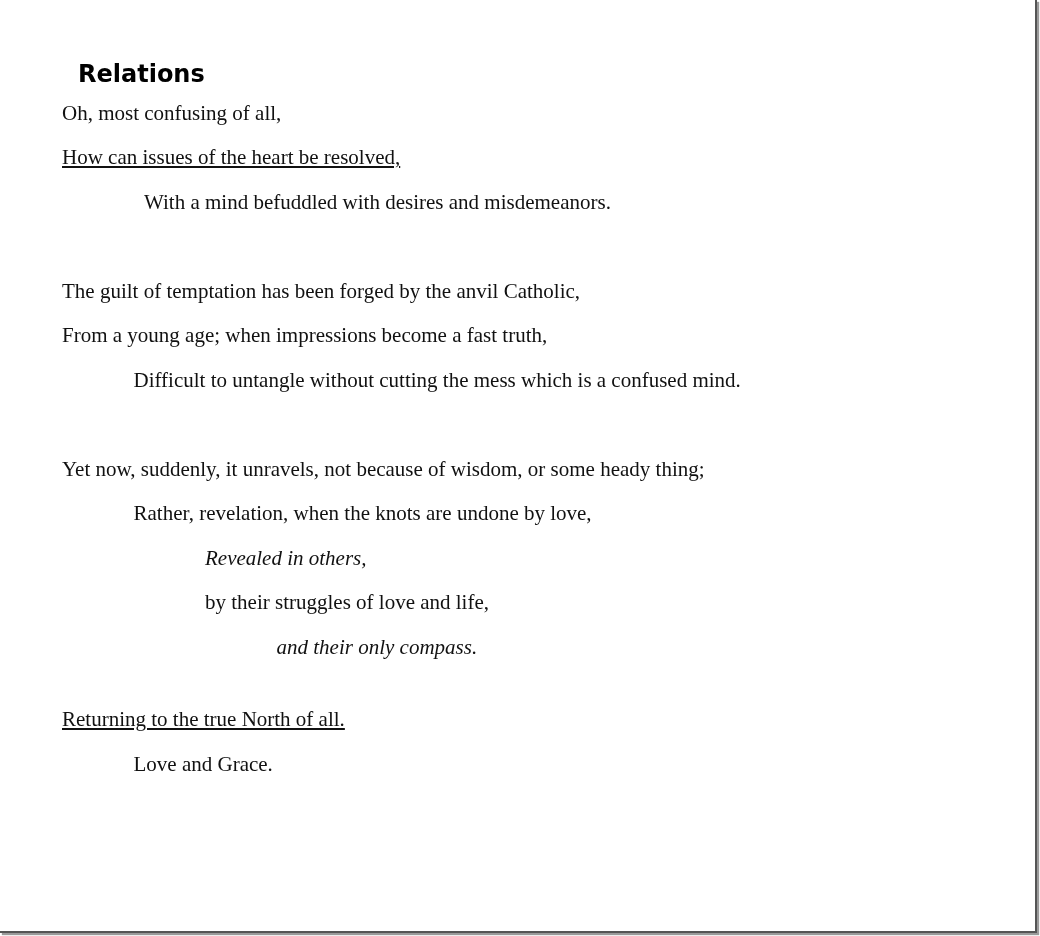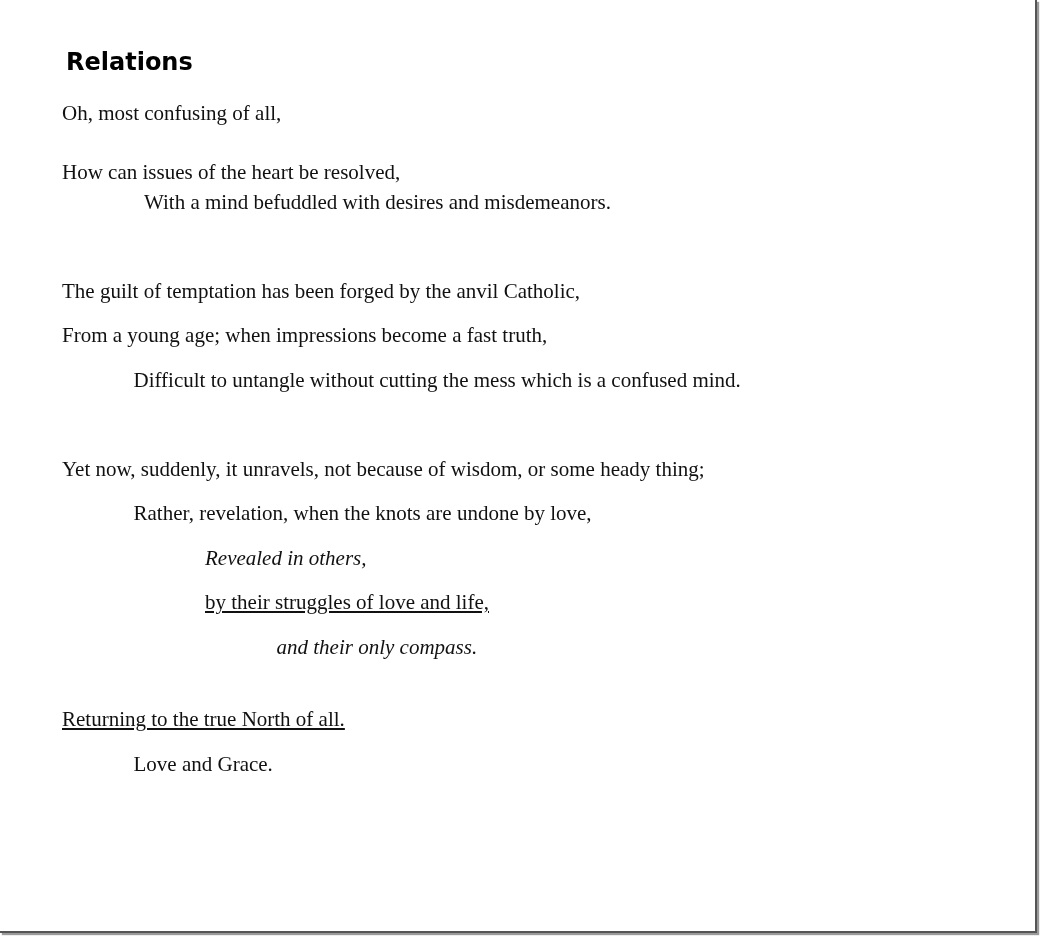--- a/index.html
+++ b/index.html
@@ -21,21 +21,21 @@
       height: 931px;
       background: #ffffff;
       border-right: 2px solid #555555;
       border-bottom: 2px solid #555555;
       box-shadow: 2px 2px 1px #9a9a9a;
     }
     .title {
       position: absolute;
       left: 62px;
       top: 44px;
-      margin: 4px;
+      margin: 16px;
       font-family: "DejaVu Sans", sans-serif;
       font-weight: bold;
       font-size: 24px;
       color: #000000;
       letter-spacing: 0px;
     }
     .poem {
       position: absolute;
       left: 62px;
       top: 0;
@@ -51,26 +51,26 @@
       text-align: center;
     }
   </style>
 </head>
 <body>
 
 <div class="page">
   <h1 class="title">Relations</h1>
   <div class="poem">
     <div class="line" style="top: 103px; left: 0px;">Oh, most confusing of all,</div>
-    <div class="line" style="top: 162px; left: 0px;">How can issues of the heart be resolved,</div>
+    <div class="line" style="top: 147px; left: 0px; text-decoration: underline;">How can issues of the heart be resolved,</div>
     <div class="line" style="top: 192px; left: 82px;">With a mind befuddled with desires and misdemeanors.</div>
     <div class="line" style="top: 281px; left: 0px;">The guilt of temptation has been forged by the anvil Catholic,</div>
     <div class="line" style="top: 325px; left: 0px;">From a young age; when impressions become a fast truth,</div>
     <div class="line" style="top: 370px; left: 71.5px;">Difficult to untangle without cutting the mess which is a confused mind.</div>
     <div class="line" style="top: 459px; left: 0px;">Yet now, suddenly, it unravels, not because of wisdom, or some heady thing;</div>
     <div class="line" style="top: 503px; left: 71.5px;">Rather, revelation, when the knots are undone by love,</div>
     <div class="line" style="top: 548px; left: 143px; font-style: italic;">Revealed in others,</div>
-    <div class="line" style="top: 592px; left: 143px; text-decoration: underline;">by their struggles of love and life,</div>
+    <div class="line" style="top: 592px; left: 143px;">by their struggles of love and life,</div>
     <div class="line" style="top: 637px; left: 214.5px; font-style: italic;">and their only compass.</div>
     <div class="line" style="top: 709px; left: 0px; text-decoration: underline;">Returning to the true North of all.</div>
     <div class="line" style="top: 754px; left: 71.5px;">Love and Grace.</div>
   </div>
 </div>
 
 </body></html>

